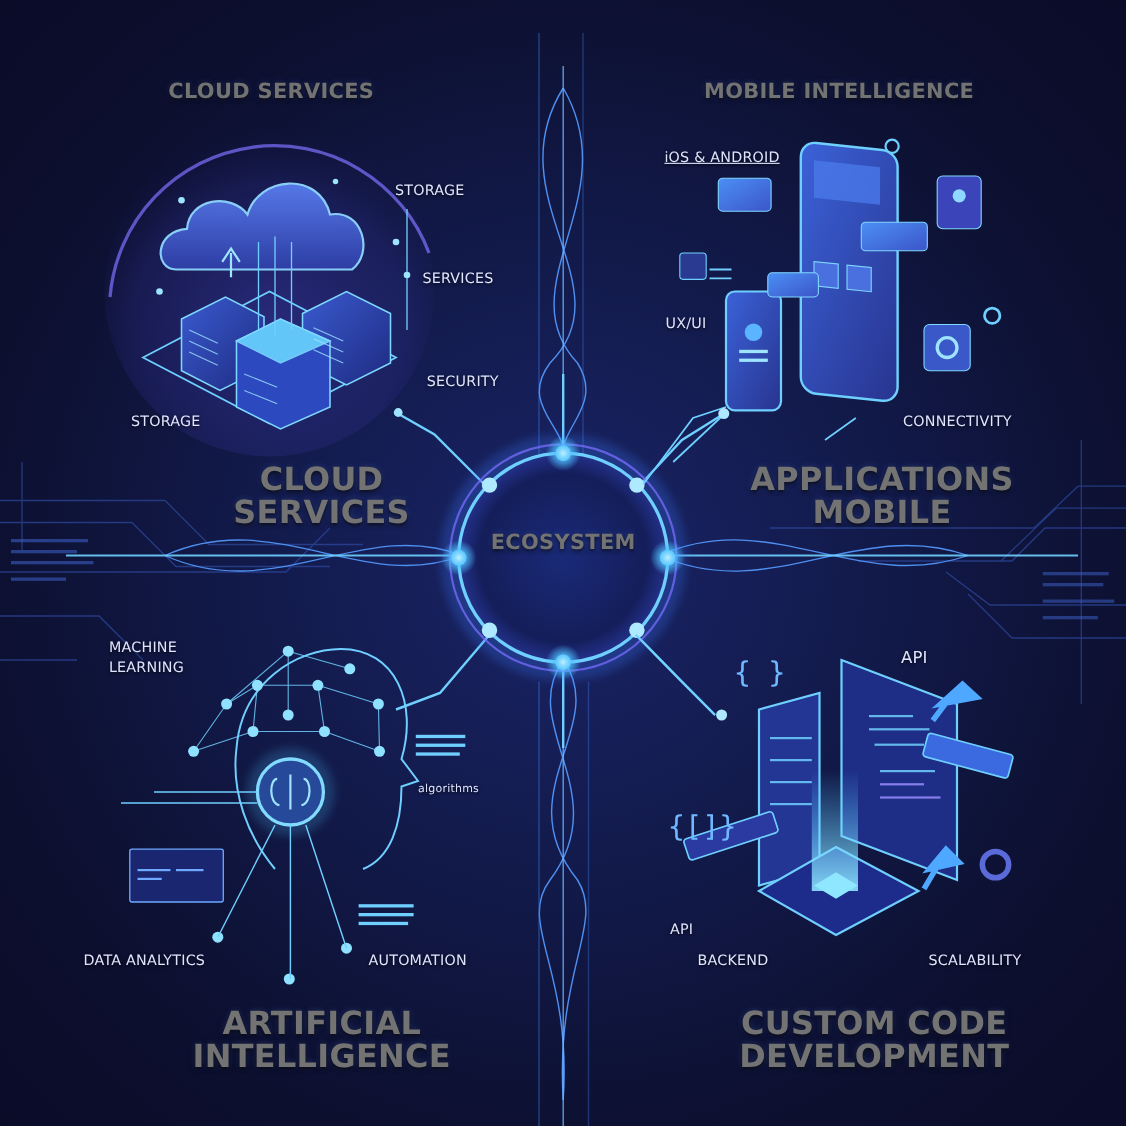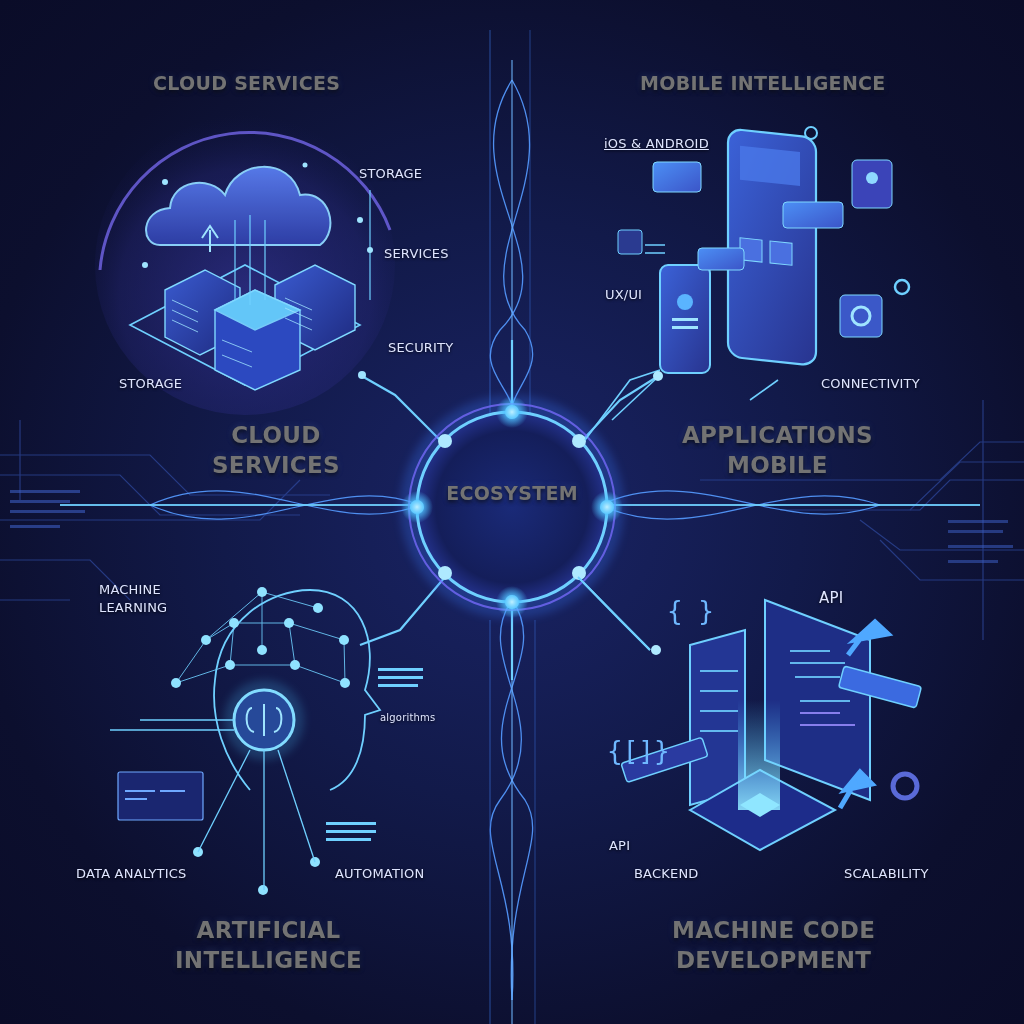--- a/index.html
+++ b/index.html
@@ -9,21 +9,21 @@
     font-family: "DejaVu Sans", "Liberation Sans", sans-serif;
     color:#fff;
   }
   svg.bg { position:absolute; left:0; top:0; width:1024px; height:1024px; }
   .title {
     position:absolute; font-weight:bold; color:#737373; text-align:center;
     letter-spacing:0.3px; text-shadow:0 2px 4px rgba(0,0,0,0.8), 0 0 6px rgba(120,160,255,0.25);
     white-space:nowrap;
   }
   .top-title { font-size:19px; }
-  .mid-title { font-size:23px; line-height:30px; }
+  .mid-title { font-size:29px; line-height:30px; }
   .hub-title { font-size:19px; line-height:27px; }
   .lbl {
     position:absolute; font-size:13px; color:#dfe5ff; white-space:nowrap;
     letter-spacing:0.2px; text-shadow:0 1px 3px rgba(0,0,0,0.8);
   }
   .lbl.small { font-size:10px; }
 </style>
 </head>
 <body>
 
@@ -350,15 +350,15 @@
 <div class="lbl" style="left:819px; top:589px; font-size:15px;">API</div>
 <div class="lbl" style="left:609px; top:838px;">API</div>
 <div class="lbl" style="left:634px; top:866px;">BACKEND</div>
 <div class="lbl" style="left:844px; top:866px;">SCALABILITY</div>
 
 <div class="title mid-title" style="left:175px; top:915px;">
   <div>ARTIFICIAL</div>
   <div>INTELLIGENCE</div>
 </div>
 <div class="title mid-title" style="left:672px; top:915px;">
-  <div>MACHINE CODE</div>
+  <div>CUSTOM CODE</div>
   <div>DEVELOPMENT</div>
 </div>
 
 </body></html>

